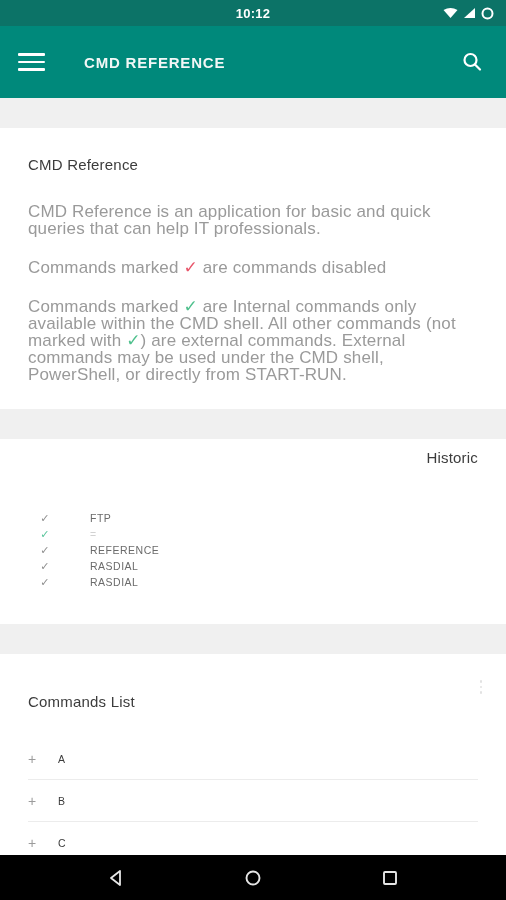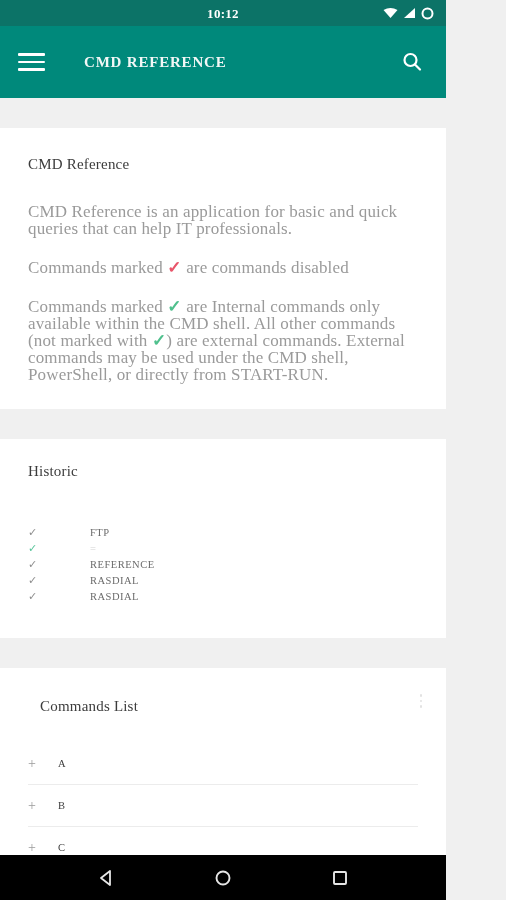--- a/index.html
+++ b/index.html
@@ -2,21 +2,21 @@
 <html><head>
 <meta charset="utf-8">
 <style>
   html,body{margin:0;padding:0;}
   body{
     width:506px;height:900px;overflow:hidden;
     background:#f0f0f0;
     font-family:"Liberation Sans","DejaVu Sans",sans-serif;
     -webkit-font-smoothing:antialiased;
   }
-  .phone{position:relative;width:446px;height:900px;display:flex;flex-direction:column;font-family:Liberation Serif, serif;}
+  .phone{position:relative;width:506px;height:900px;display:flex;flex-direction:column;}
 
   
   .statusbar{
     height:26px;flex:0 0 26px;background:#0c7367;color:#ffffff;
     display:flex;align-items:center;justify-content:center;position:relative;
   }
   .status-time{font-size:13px;font-weight:bold;letter-spacing:.3px;line-height:1;}
   .status-icons{
     position:absolute;right:12px;top:0;height:26px;
     display:flex;align-items:center;gap:5px;
@@ -54,40 +54,40 @@
     margin:0 0 30px 0;font-size:15px;font-weight:normal;color:#3c3c3c;letter-spacing:.2px;
   }
   .about p{
     margin:0 0 22px 0;font-size:17px;line-height:17px;color:#9a9a9a;letter-spacing:.15px;
   }
   .about p:last-child{margin-bottom:0;}
   .chk-red{color:#e8556a;font-weight:bold;}
   .chk-green{color:#4fc08d;font-weight:bold;}
 
   
-  .historic{padding:24px 28px 34px 28px;}
+  .historic{padding:10px 28px 34px 28px;text-align:right;}
   .historic h2{
     margin:0 0 44px 0;font-size:15px;font-weight:normal;color:#3c3c3c;letter-spacing:.2px;
   }
   .hist-list{list-style:none;margin:0;padding:0;}
   .hist-item{
     display:flex;align-items:center;height:16px;font-size:10.5px;color:#6f6f6f;
     letter-spacing:.5px;cursor:pointer;
   }
   .hist-check{
     width:22px;flex:0 0 22px;font-size:11px;color:#8d8d8d;line-height:1;
   }
   .hist-check.green{color:#57c49a;}
   .hist-label{color:#6b6b6b;margin-left:40px;}
   .hist-label.faint{color:#d2d2d2;}
 
   
   .commands{padding:26px 0 0 0;position:relative;}
   .commands h2{
-    margin:4px 0 28px 0;padding:0 40px;font-size:15px;font-weight:normal;
+    margin:13px 0 28px 0;padding:0 28px;font-size:15px;font-weight:normal;
     color:#3c3c3c;letter-spacing:.2px;
   }
   .overflow{
     position:absolute;top:20px;right:14px;width:22px;height:26px;
     display:flex;flex-direction:column;align-items:center;justify-content:center;gap:3px;cursor:pointer;
   }
   .overflow i{display:block;width:2.5px;height:2.5px;border-radius:50%;background:#e2e2e2;}
   .cmd-row{
     display:flex;align-items:center;height:41px;padding:0 28px;box-sizing:border-box;cursor:pointer;
   }

